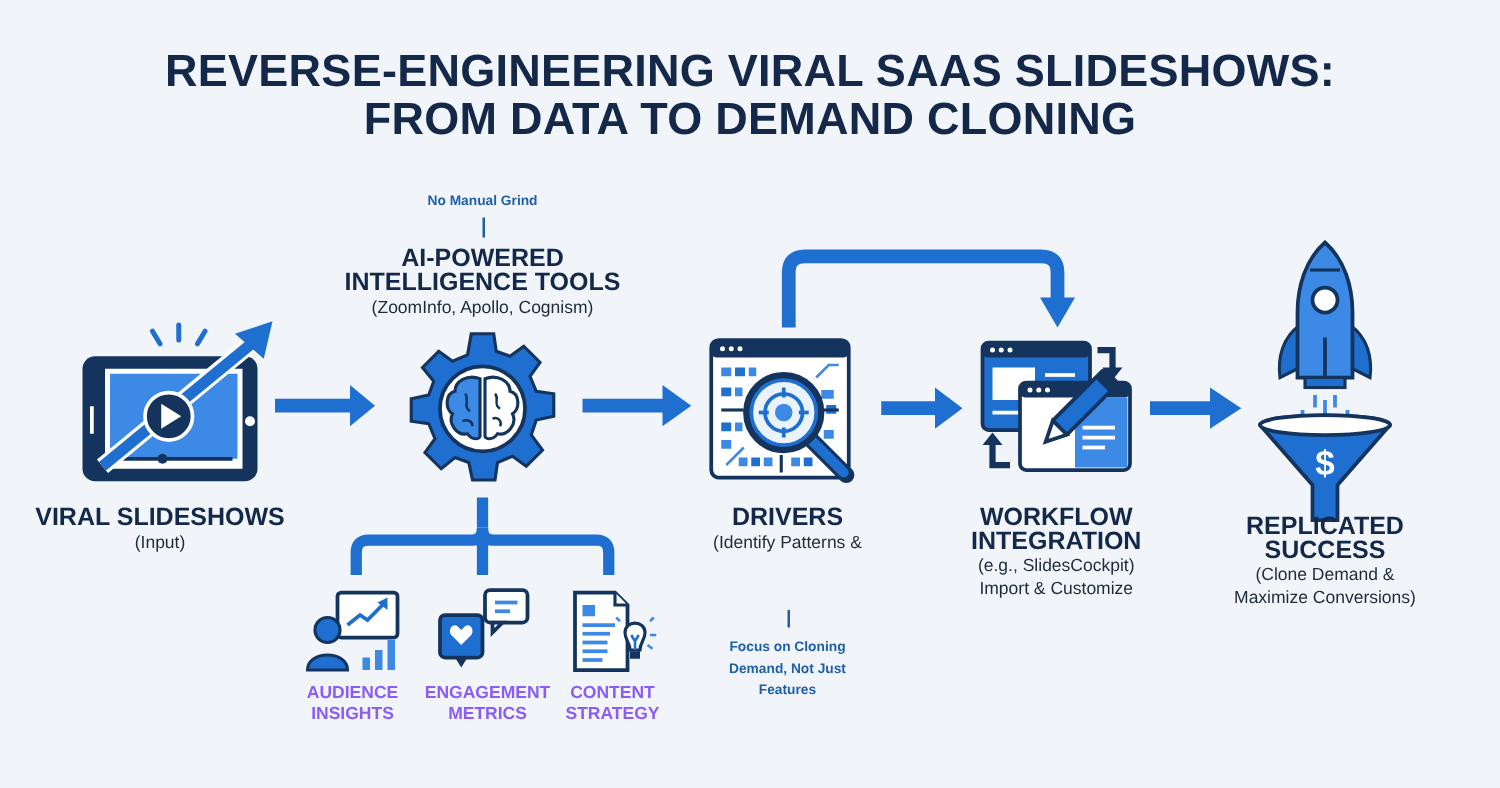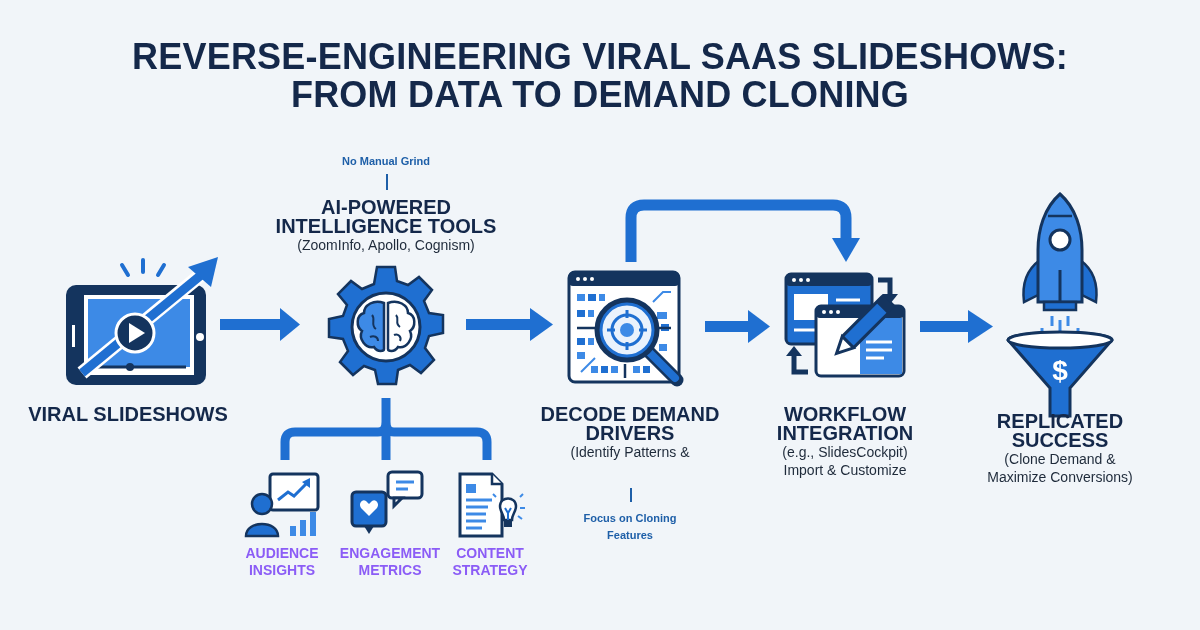--- a/index.html
+++ b/index.html
@@ -77,20 +77,21 @@
   <line x1="40" y1="112" x2="128" y2="112" stroke="#14345e" stroke-width="3"></line>
   <circle cx="72" cy="112" r="4" fill="#14345e"></circle>
   <polyline points="24,118 150,14" stroke="#ffffff" stroke-width="14" fill="none"></polyline>
   <polyline points="24,118 148,16" stroke="#1f6fd1" stroke-width="9" fill="none"></polyline>
   <polygon points="160,2 153,32 130,12" fill="#1f6fd1"></polygon>
   <circle cx="77" cy="78" r="19" fill="#14345e" stroke="#ffffff" stroke-width="3"></circle>
   <polygon points="71,68 71,88 87,78" fill="#ffffff"></polygon>
 </svg>
 <div class="lbl" style="left:28px;top:405px;width:200px;">
   <span class="h">VIRAL SLIDESHOWS</span>
+  <span class="s">(Input)</span>
 </div>
 
 <div class="note" style="left:286px;top:153px;width:200px;">No Manual Grind</div>
 <div class="vline" style="left:386px;top:174px;height:16px;"></div>
 <div class="lbl" style="left:256px;top:198px;width:260px;">
   <span class="h">AI-POWERED</span>
   <span class="h">INTELLIGENCE TOOLS</span>
   <span class="s">(ZoomInfo, Apollo, Cognism)</span>
 </div>
 <svg width="130" height="130" viewBox="-65 -65 130 130" style="left:321px;top:262px;">
@@ -187,27 +188,27 @@
   <circle cx="62" cy="62" r="29" fill="#ffffff" stroke="#14345e" stroke-width="7"></circle>
   <circle cx="62" cy="62" r="26" fill="#eaf2fc" stroke="#1f6fd1" stroke-width="3"></circle>
   <circle cx="62" cy="62" r="15" fill="none" stroke="#1f6fd1" stroke-width="3"></circle>
   <circle cx="62" cy="62" r="7" fill="#3d8ae6"></circle>
   <line x1="62" y1="42" x2="62" y2="50" stroke="#1f6fd1" stroke-width="3"></line>
   <line x1="62" y1="74" x2="62" y2="82" stroke="#1f6fd1" stroke-width="3"></line>
   <line x1="42" y1="62" x2="50" y2="62" stroke="#1f6fd1" stroke-width="3"></line>
   <line x1="74" y1="62" x2="82" y2="62" stroke="#1f6fd1" stroke-width="3"></line>
 </svg>
 <div class="lbl" style="left:530px;top:405px;width:200px;">
-  <span class="h">DECODE DEMAND</span>
   <span class="h">DRIVERS</span>
   <span class="s">(Identify Patterns &amp;</span>
 </div>
 <div class="vline" style="left:630px;top:488px;height:14px;"></div>
 <div class="note" style="left:530px;top:510px;width:200px;text-align:center;">
   <div>Focus on Cloning</div>
+  <div>Demand, Not Just</div>
   <div>Features</div>
 </div>
 
 <svg width="130" height="115" viewBox="0 0 130 115" style="left:780px;top:268px;">
   <rect x="6" y="6" width="86" height="70" rx="5" fill="#1f6fd1" stroke="#14345e" stroke-width="3"></rect>
   <rect x="6" y="6" width="86" height="12" rx="4" fill="#14345e"></rect>
   <circle cx="14" cy="12" r="2" fill="#ffffff"></circle>
     <circle cx="21" cy="12" r="2" fill="#ffffff"></circle>
     <circle cx="28" cy="12" r="2" fill="#ffffff"></circle>
   <rect x="14" y="26" width="34" height="26" fill="#ffffff"></rect>

